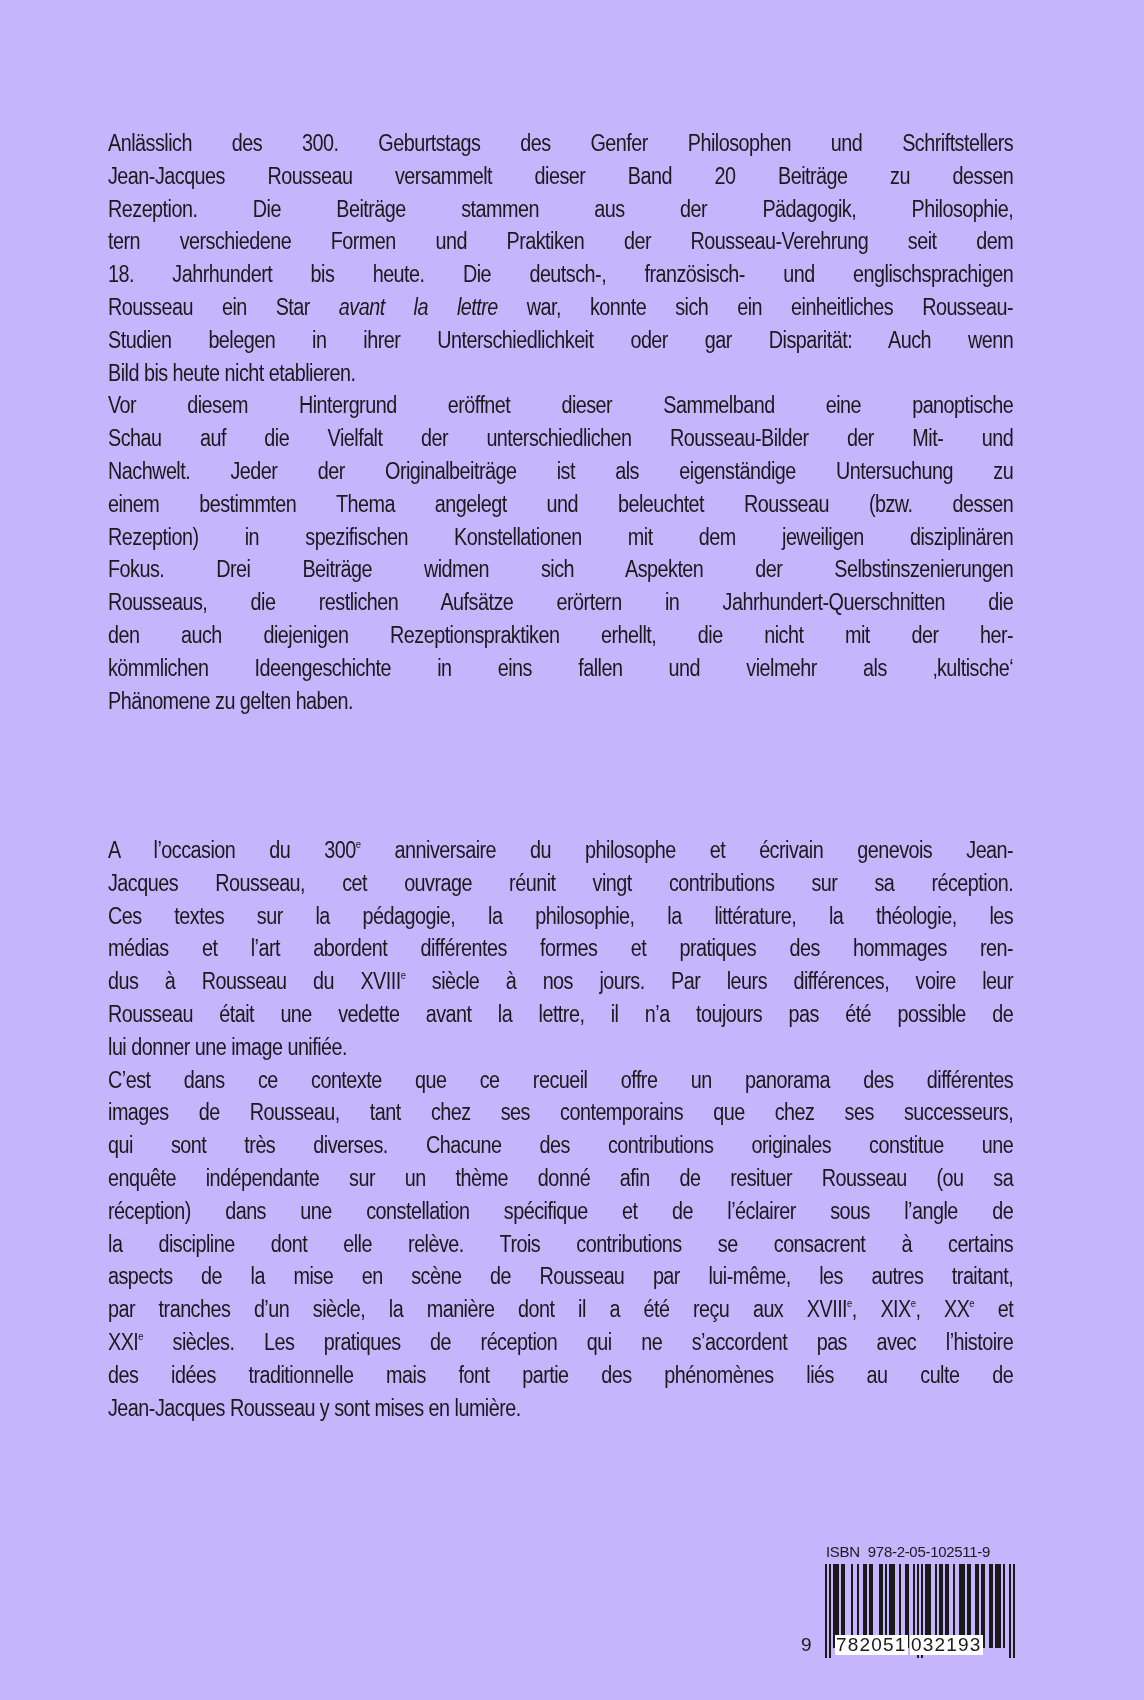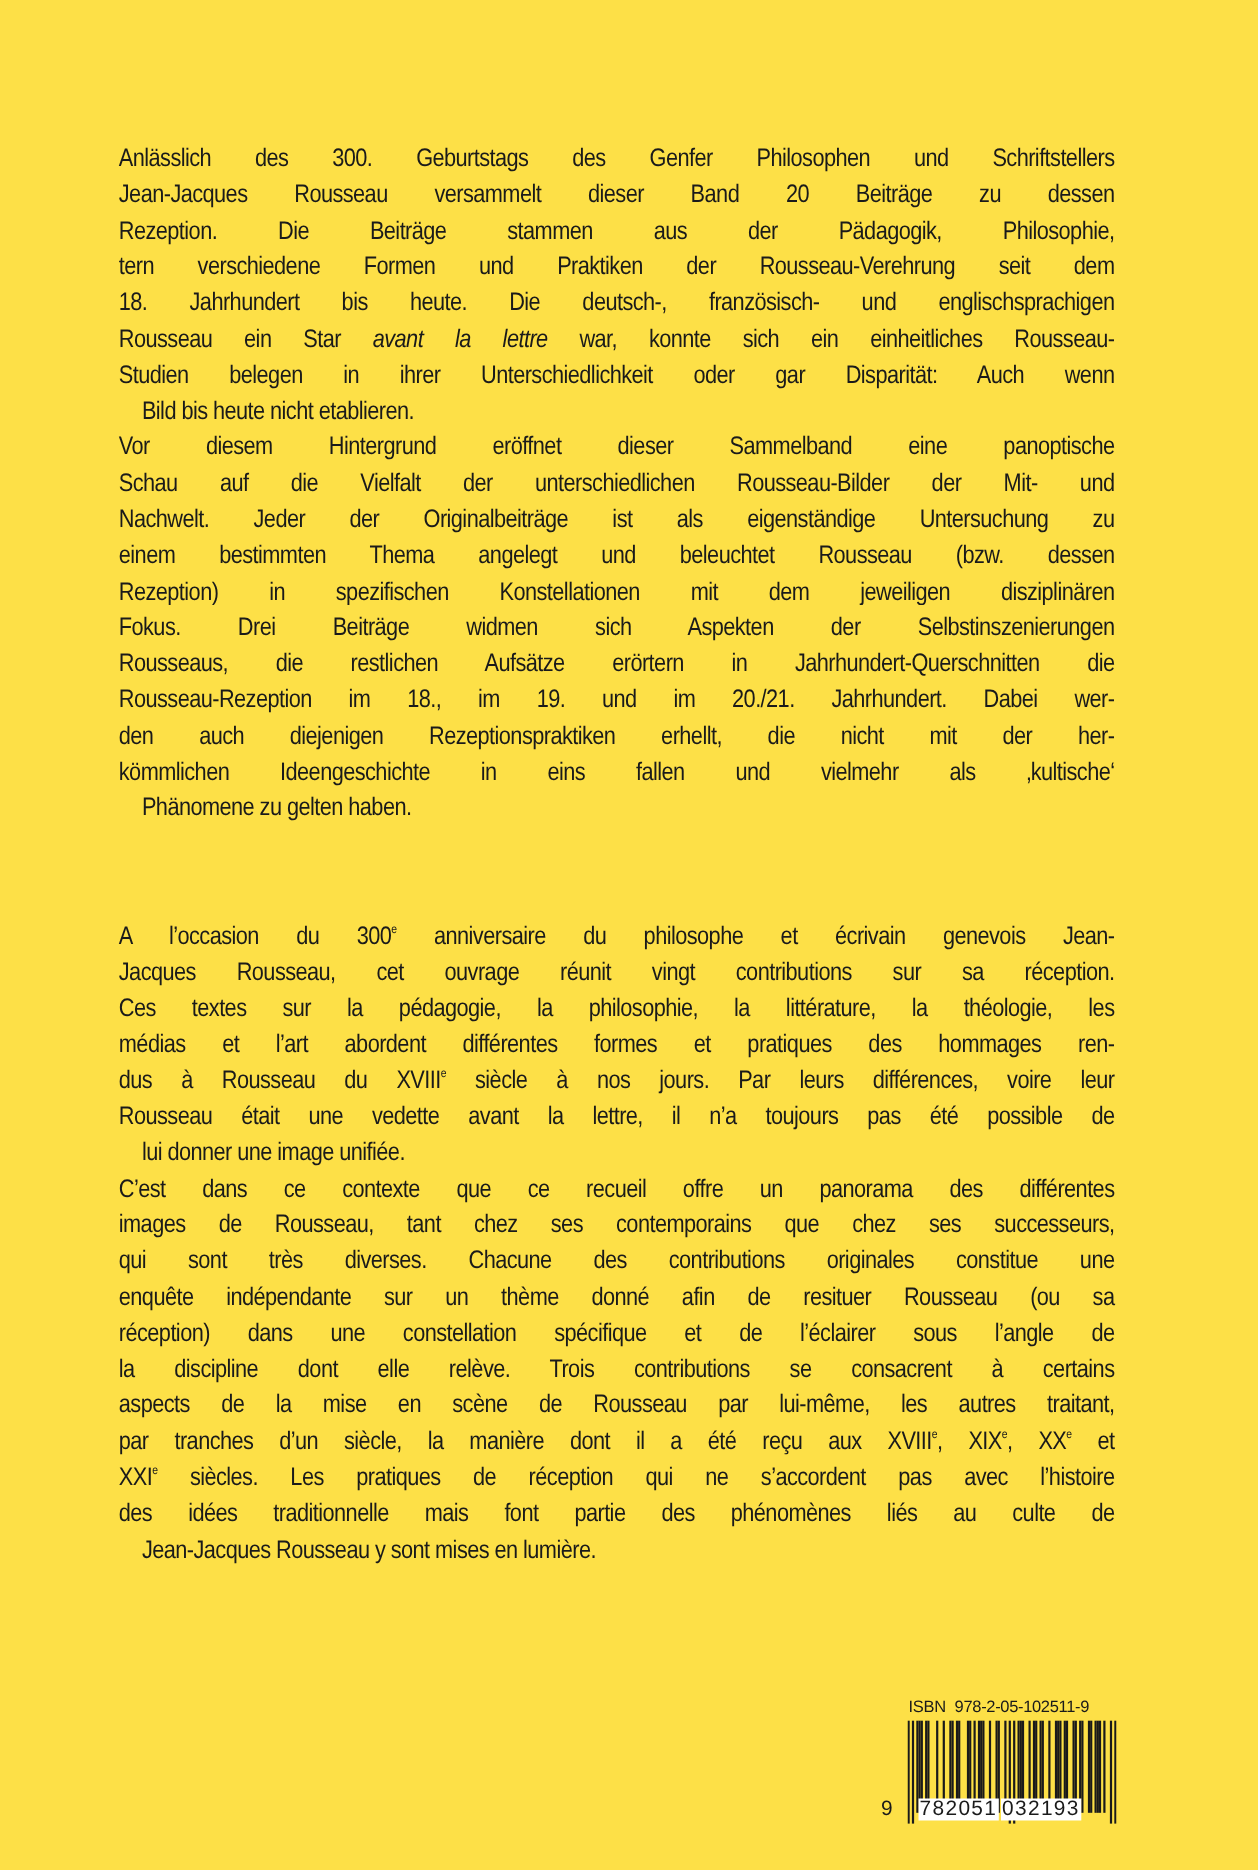--- a/index.html
+++ b/index.html
@@ -12,21 +12,21 @@
     height: 1700px;
     position: relative;
     overflow: hidden;
     font-family: "Liberation Sans", "DejaVu Sans", sans-serif;
     color: #1a1a1a;
   }
   .page {
     position: absolute;
     left: 0; top: 0;
     width: 1144px; height: 1700px;
-    background: #fde047;
+    background: #c4b5fd;
   }
   .text-block {
     position: absolute;
     left: 108px;
     width: 905px;
   }
   .de-block { top: 127px; }
   .fr-block { top: 834px; }
   .line {
     display: block;
@@ -35,21 +35,20 @@
     font-size: 23px;
     white-space: nowrap;
     text-align: justify;
     text-align-last: justify;
     letter-spacing: -0.6px;
     word-spacing: 0px;
     transform-origin: left center;
   }
   .line.last {
     text-align-last: left;
-    margin-left: 21px;
   }
   .line .inner {
     display: inline-block;
     transform: scaleX(0.86);
     transform-origin: left center;
     width: 116.3%;
     text-align: justify;
     text-align-last: justify;
   }
   .line.last .inner {
@@ -120,21 +119,20 @@
         <div class="line last"><span class="inner">Bild bis heute nicht etablieren.</span></div>
       </div>
       <div class="paragraph">
         <div class="line"><span class="inner">Vor diesem Hintergrund eröffnet dieser Sammelband eine panoptische</span></div>
         <div class="line"><span class="inner">Schau auf die Vielfalt der unterschiedlichen Rousseau-Bilder der Mit- und</span></div>
         <div class="line"><span class="inner">Nachwelt. Jeder der Originalbeiträge ist als eigenständige Untersuchung zu</span></div>
         <div class="line"><span class="inner">einem bestimmten Thema angelegt und beleuchtet Rousseau (bzw. dessen</span></div>
         <div class="line"><span class="inner">Rezeption) in spezifischen Konstellationen mit dem jeweiligen disziplinären</span></div>
         <div class="line"><span class="inner">Fokus. Drei Beiträge widmen sich Aspekten der Selbstinszenierungen</span></div>
         <div class="line"><span class="inner">Rousseaus, die restlichen Aufsätze erörtern in Jahrhundert-Querschnitten die</span></div>
-        <div class="line"><span class="inner">Rousseau-Rezeption im 18., im 19. und im 20./21. Jahrhundert. Dabei wer-</span></div>
         <div class="line"><span class="inner">den auch diejenigen Rezeptionspraktiken erhellt, die nicht mit der her-</span></div>
         <div class="line"><span class="inner">kömmlichen Ideengeschichte in eins fallen und vielmehr als ‚kultische‘</span></div>
         <div class="line last"><span class="inner">Phänomene zu gelten haben.</span></div>
       </div>
     </div>
 
   <div class="text-block fr-block" id="fr-block">
       <div class="paragraph">
         <div class="line"><span class="inner">A l’occasion du 300<sup>e</sup> anniversaire du philosophe et écrivain genevois Jean-</span></div>
         <div class="line"><span class="inner">Jacques Rousseau, cet ouvrage réunit vingt contributions sur sa réception.</span></div>

